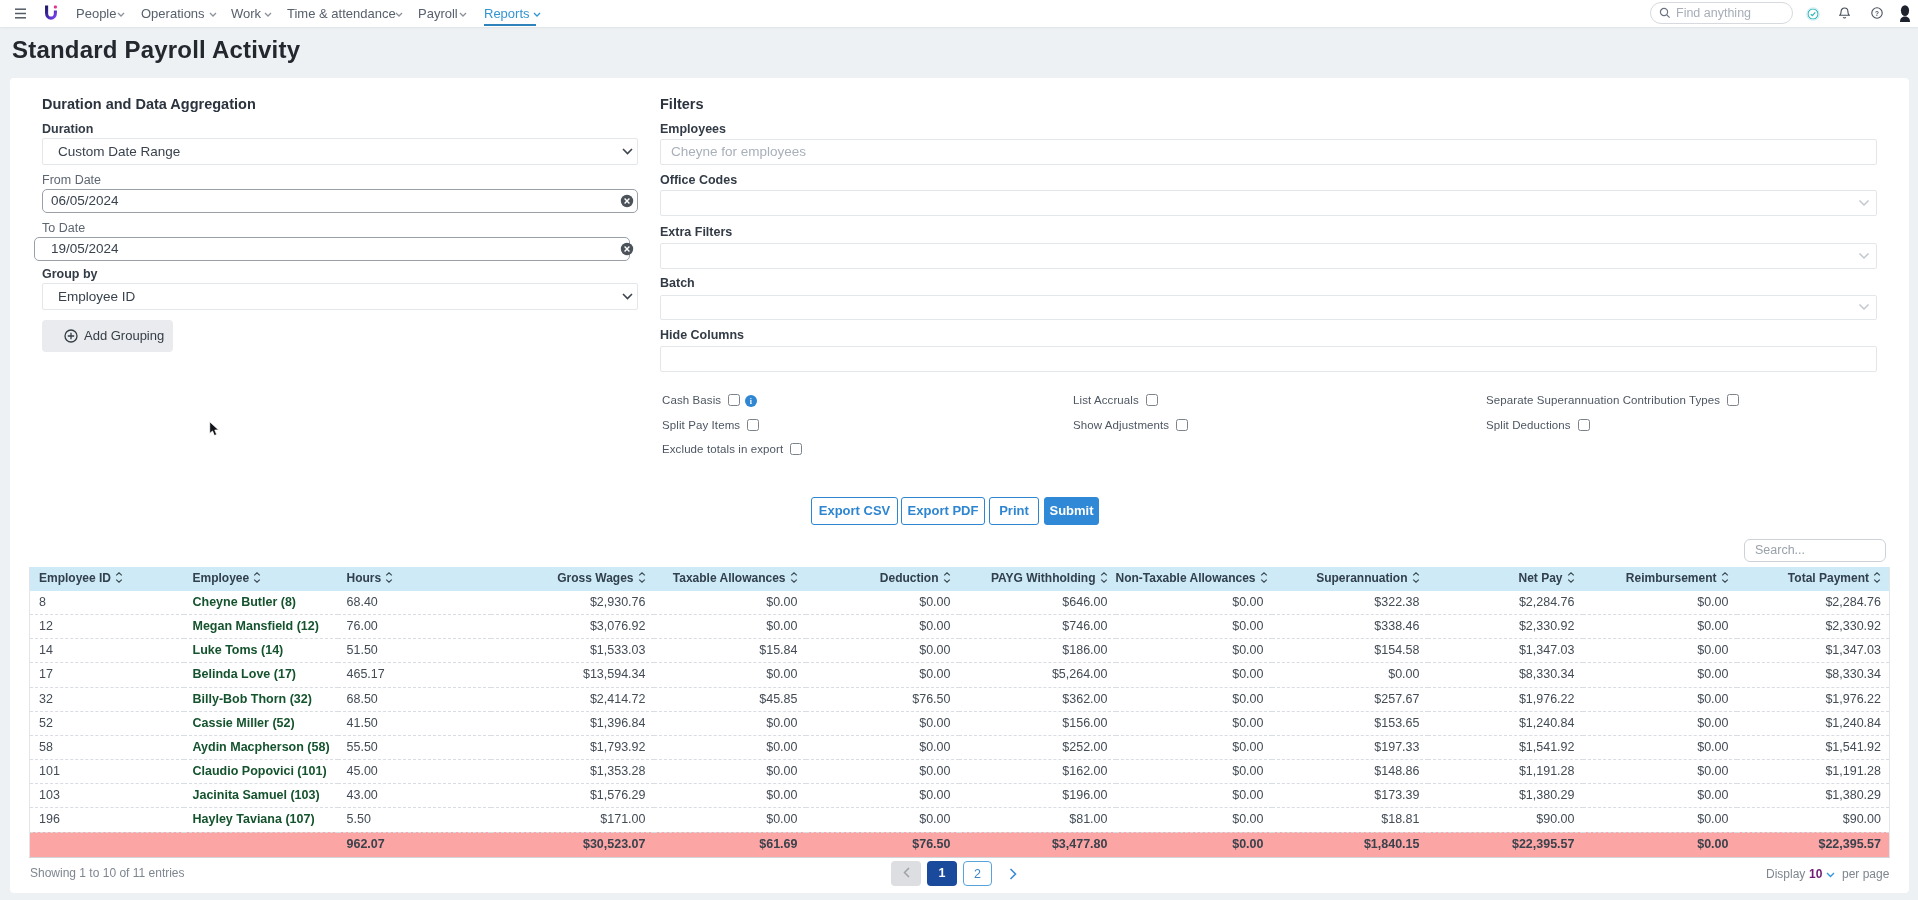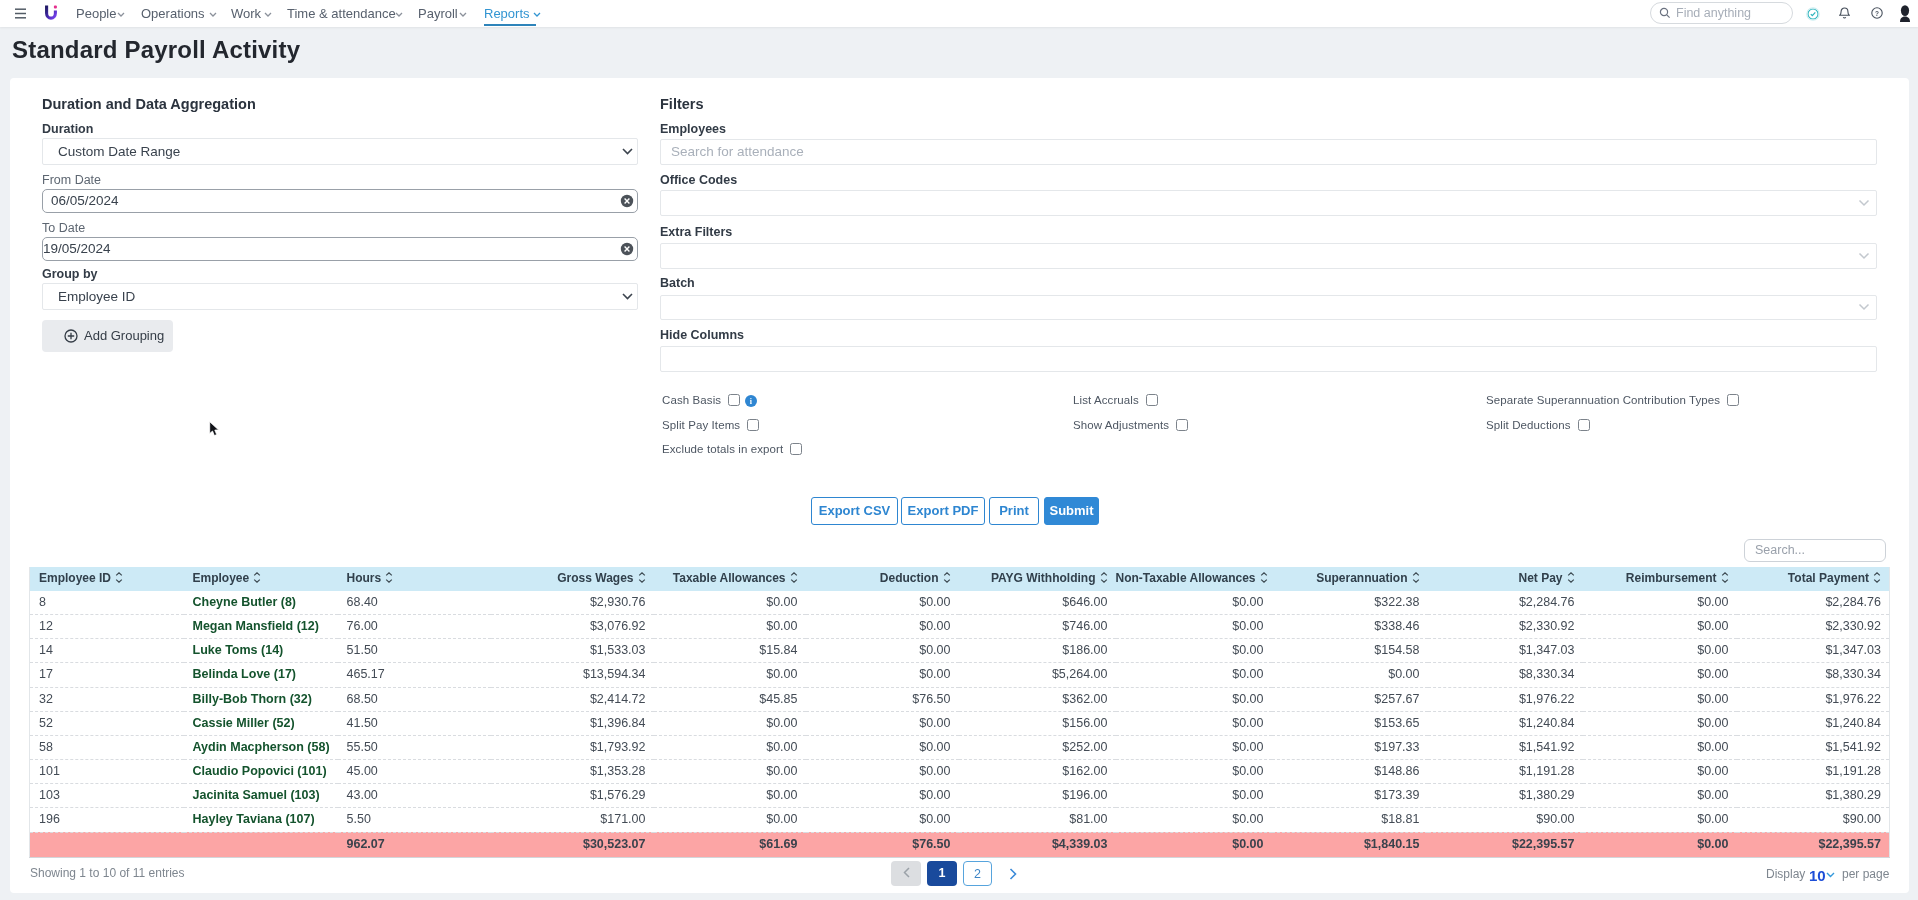--- a/index.html
+++ b/index.html
@@ -121,21 +121,21 @@
 <svg class="chevd" style="left:622px;top:148px" width="11" height="7" viewBox="0 0 11 7">
     <path d="M1 1 L5.5 5.5 L10 1" fill="none" stroke="#3c444e" stroke-width="1.6"></path>
   </svg>
 <div class="lbl" style="left:42px;top:173px">From Date</div>
 <div class="inp" style="left:42px;top:189px;width:596px;height:24px;line-height:22px;padding-left:8px">06/05/2024</div>
 <svg class="chevd" style="left:620px;top:194px" width="14" height="14" viewBox="0 0 14 14">
     <circle cx="7" cy="7" r="6.2" fill="#4c5259"></circle>
     <path d="M4.6 4.6 L9.4 9.4 M9.4 4.6 L4.6 9.4" stroke="#fff" stroke-width="1.4"></path>
   </svg>
 <div class="lbl" style="left:42px;top:221px">To Date</div>
-<div class="inp" style="left:42px;top:237px;width:596px;height:24px;line-height:22px;padding-left:0">19/05/2024</div>
+<div class="inp" style="left:34px;top:237px;width:596px;height:24px;line-height:22px;padding-left:16px">19/05/2024</div>
 <svg class="chevd" style="left:620px;top:242px" width="14" height="14" viewBox="0 0 14 14">
     <circle cx="7" cy="7" r="6.2" fill="#4c5259"></circle>
     <path d="M4.6 4.6 L9.4 9.4 M9.4 4.6 L4.6 9.4" stroke="#fff" stroke-width="1.4"></path>
   </svg>
 <div class="lblb" style="left:42px;top:267px">Group by</div>
 <div class="sel" style="left:42px;top:283px;width:596px;height:27px;line-height:25px;padding-left:15px">Employee ID</div>
 <svg class="chevd" style="left:622px;top:293px" width="11" height="7" viewBox="0 0 11 7">
     <path d="M1 1 L5.5 5.5 L10 1" fill="none" stroke="#3c444e" stroke-width="1.6"></path>
   </svg>
 <div class="abs" style="left:42px;top:320px;width:131px;height:32px;background:#e9ebee;border-radius:4px"></div>
@@ -144,21 +144,21 @@
     <path d="M7 3.8 V10.2 M3.8 7 H10.2" stroke="#343c46" stroke-width="1.3"></path>
   </svg>
 <span class="abs" style="left:84px;top:320px;height:32px;line-height:32px;font-size:13px;color:#343c46">Add Grouping</span>
 
 <svg class="abs" style="left:209px;top:421px;z-index:9" width="11" height="18" viewBox="0 0 11 18">
     <path d="M0.7 0.7 L0.7 12.6 L3.5 10 L5.4 14.6 L7.7 13.6 L5.8 9.1 L9.6 8.9 Z" fill="#111318" stroke="#fff" stroke-width="0.8"></path>
   </svg>
 
 <div class="h2" style="left:660px;top:96px">Filters</div>
 <div class="lblb" style="left:660px;top:122px">Employees</div>
-<div class="sel" style="left:660px;top:139px;width:1217px;height:26px;line-height:24px;padding-left:10px"><span class="ph">Search for attendance</span></div>
+<div class="sel" style="left:660px;top:139px;width:1217px;height:26px;line-height:24px;padding-left:10px"><span class="ph">Cheyne for employees</span></div>
 <div class="lblb" style="left:660px;top:173px">Office Codes</div>
 <div class="sel" style="left:660px;top:190px;width:1217px;height:26px"></div>
 <svg class="chevd" style="left:1858px;top:199px" width="12" height="8" viewBox="0 0 12 8">
     <path d="M1.5 1.5 L6 6 L10.5 1.5" fill="none" stroke="#c3c8ce" stroke-width="1.5"></path>
   </svg>
 <div class="lblb" style="left:660px;top:225px">Extra Filters</div>
 <div class="sel" style="left:660px;top:243px;width:1217px;height:26px"></div>
 <svg class="chevd" style="left:1858px;top:252px" width="12" height="8" viewBox="0 0 12 8">
     <path d="M1.5 1.5 L6 6 L10.5 1.5" fill="none" stroke="#c3c8ce" stroke-width="1.5"></path>
   </svg>
@@ -395,37 +395,37 @@
         <td class="r">$0.00</td>
         <td class="r">$90.00</td>
       </tr>
 <tr class="tot">
         <td class="l"></td>
         <td class="l"></td>
         <td class="l" style="height:25px">962.07</td>
         <td class="r">$30,523.07</td>
         <td class="r">$61.69</td>
         <td class="r">$76.50</td>
-        <td class="r">$4,339.03</td>
+        <td class="r">$3,477.80</td>
         <td class="r">$0.00</td>
         <td class="r">$1,840.15</td>
         <td class="r">$22,395.57</td>
         <td class="r">$0.00</td>
         <td class="r">$22,395.57</td>
       </tr>
 </tbody>
   </table>
 
 <span class="abs" style="left:30px;top:866px;font-size:12px;color:#7e868f">Showing 1 to 10 of 11 entries</span>
 <div class="pgbox" style="left:891px;width:30px;background:#dcdee1"><svg width="7" height="11" viewBox="0 0 7 11" style="vertical-align:-1px">
       <path d="M6 1 L1.5 5.5 L6 10" fill="none" stroke="#9ba1a8" stroke-width="1.5"></path>
     </svg></div>
 <div class="pgbox" style="left:927px;width:30px;background:#194a9c;color:#fff;font-weight:700">1</div>
 <div class="pgbox" style="left:963px;width:29px;background:#fff;border:1px solid #57a4dd;color:#3d85c6">2</div>
 <svg class="abs" style="left:1009px;top:868px" width="8" height="12" viewBox="0 0 8 12">
     <path d="M1.5 1 L6.5 6 L1.5 11" fill="none" stroke="#3b8ad8" stroke-width="1.6"></path>
   </svg>
 <span class="abs" style="left:1766px;top:867px;font-size:12px;color:#7e868f">Display</span>
-<span class="abs" style="left:1809px;top:867px;font-size:15px;color:#1d4ed8;font-weight:700">10</span>
+<span class="abs" style="left:1809px;top:867px;font-size:12px;color:#701a75;font-weight:700">10</span>
 <svg class="abs" style="left:1826px;top:872px" width="9" height="6" viewBox="0 0 9 6">
     <path d="M1 1 L4.5 4.5 L8 1" fill="none" stroke="#3498db" stroke-width="1.4"></path>
   </svg>
 <span class="abs" style="left:1842px;top:867px;font-size:12px;color:#7e868f">per page</span>
 
 </body></html>

